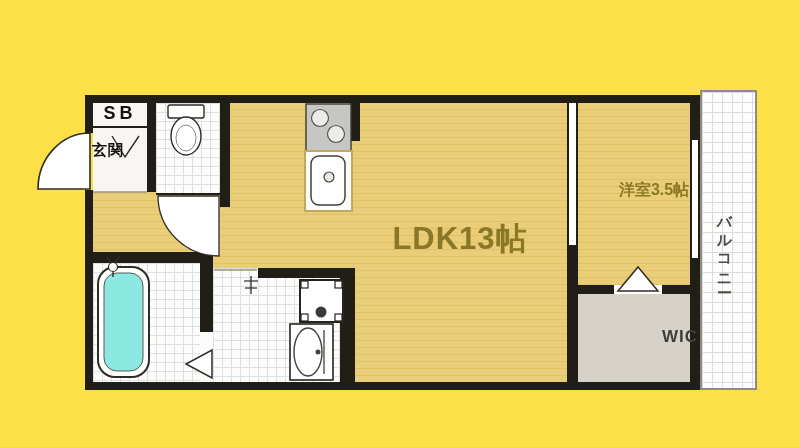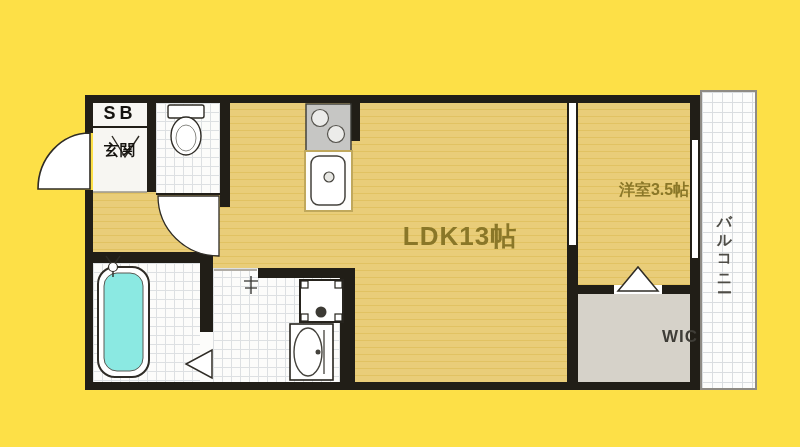--- a/index.html
+++ b/index.html
@@ -23,21 +23,21 @@
   .wic-fill{position:absolute;background:#d6d2c9;}
   .balcony{
     position:absolute;background-color:#fdfdfc;
     background-image:linear-gradient(#dadde0 1px,transparent 1px),
                      linear-gradient(90deg,#dadde0 1px,transparent 1px);
     background-size:10px 10px;
     border:2px solid #8f8b84;box-sizing:border-box;
   }
   .slider{position:absolute;background:#ffffff;border-left:2px solid #211e17;border-right:2px solid #211e17;box-sizing:border-box;}
   .label{position:absolute;color:#8a7728;font-weight:bold;text-align:center;line-height:1.1;}
-  .lbl-ldk{font-size:26px;letter-spacing:1px;}
+  .lbl-ldk{font-size:31px;letter-spacing:1px;}
   .lbl-yoshitsu{font-size:16px;padding-left:20px;}
   .lbl-wic{font-size:17px;color:#3f3d37;letter-spacing:1px;}
   .lbl-sb{font-size:18px;color:#15130f;letter-spacing:4px;font-weight:800;}
   .lbl-genkan{font-size:15px;color:#15130f;letter-spacing:1px;font-weight:600;}
   .lbl-balcony{
     font-size:15px;color:#4e4c46;letter-spacing:3px;font-weight:600;
     writing-mode:vertical-rl;text-orientation:mixed;
   }
   svg.fx{position:absolute;left:0;top:0;}
 </style>
@@ -127,19 +127,19 @@
     <rect x="290" y="324" width="43" height="56" fill="#ffffff" stroke="#26231d" stroke-width="1.6"></rect>
     <ellipse cx="308" cy="352" rx="14" ry="24" fill="#ffffff" stroke="#44423c" stroke-width="1.4"></ellipse>
     <line x1="324" y1="330" x2="324" y2="374" stroke="#44423c" stroke-width="1.3"></line>
     <circle cx="318" cy="352" r="2.5" fill="#44423c"></circle>
 
     <rect x="614" y="285" width="48" height="9" fill="#ffffff"></rect>
     <polygon points="618,291 658,291 638,267" fill="#ffffff" stroke="#2f2c26" stroke-width="1.5"></polygon>
   </svg>
 
   <div class="label lbl-sb abs" style="left:96px;top:104px;width:48px;text-align:center;">SB</div>
-  <div class="label lbl-genkan abs" style="left:96px;top:142px;width:48px;text-align:center;">玄関</div>
+  <div class="label lbl-genkan abs" style="left:84px;top:142px;width:48px;text-align:center;">玄関</div>
   <div class="label lbl-ldk abs" style="left:380px;top:222px;width:160px;">LDK13帖</div>
   <div class="label lbl-yoshitsu abs" style="left:576px;top:181px;width:116px;">洋室3.5帖</div>
   <div class="label lbl-wic abs" style="left:578px;top:328px;width:112px;margin-left:46px;">WIC</div>
   <div class="label lbl-balcony abs" style="left:716px;top:188px;height:115px;">バルコニー</div>
 
 </div>
 
 </body></html>

